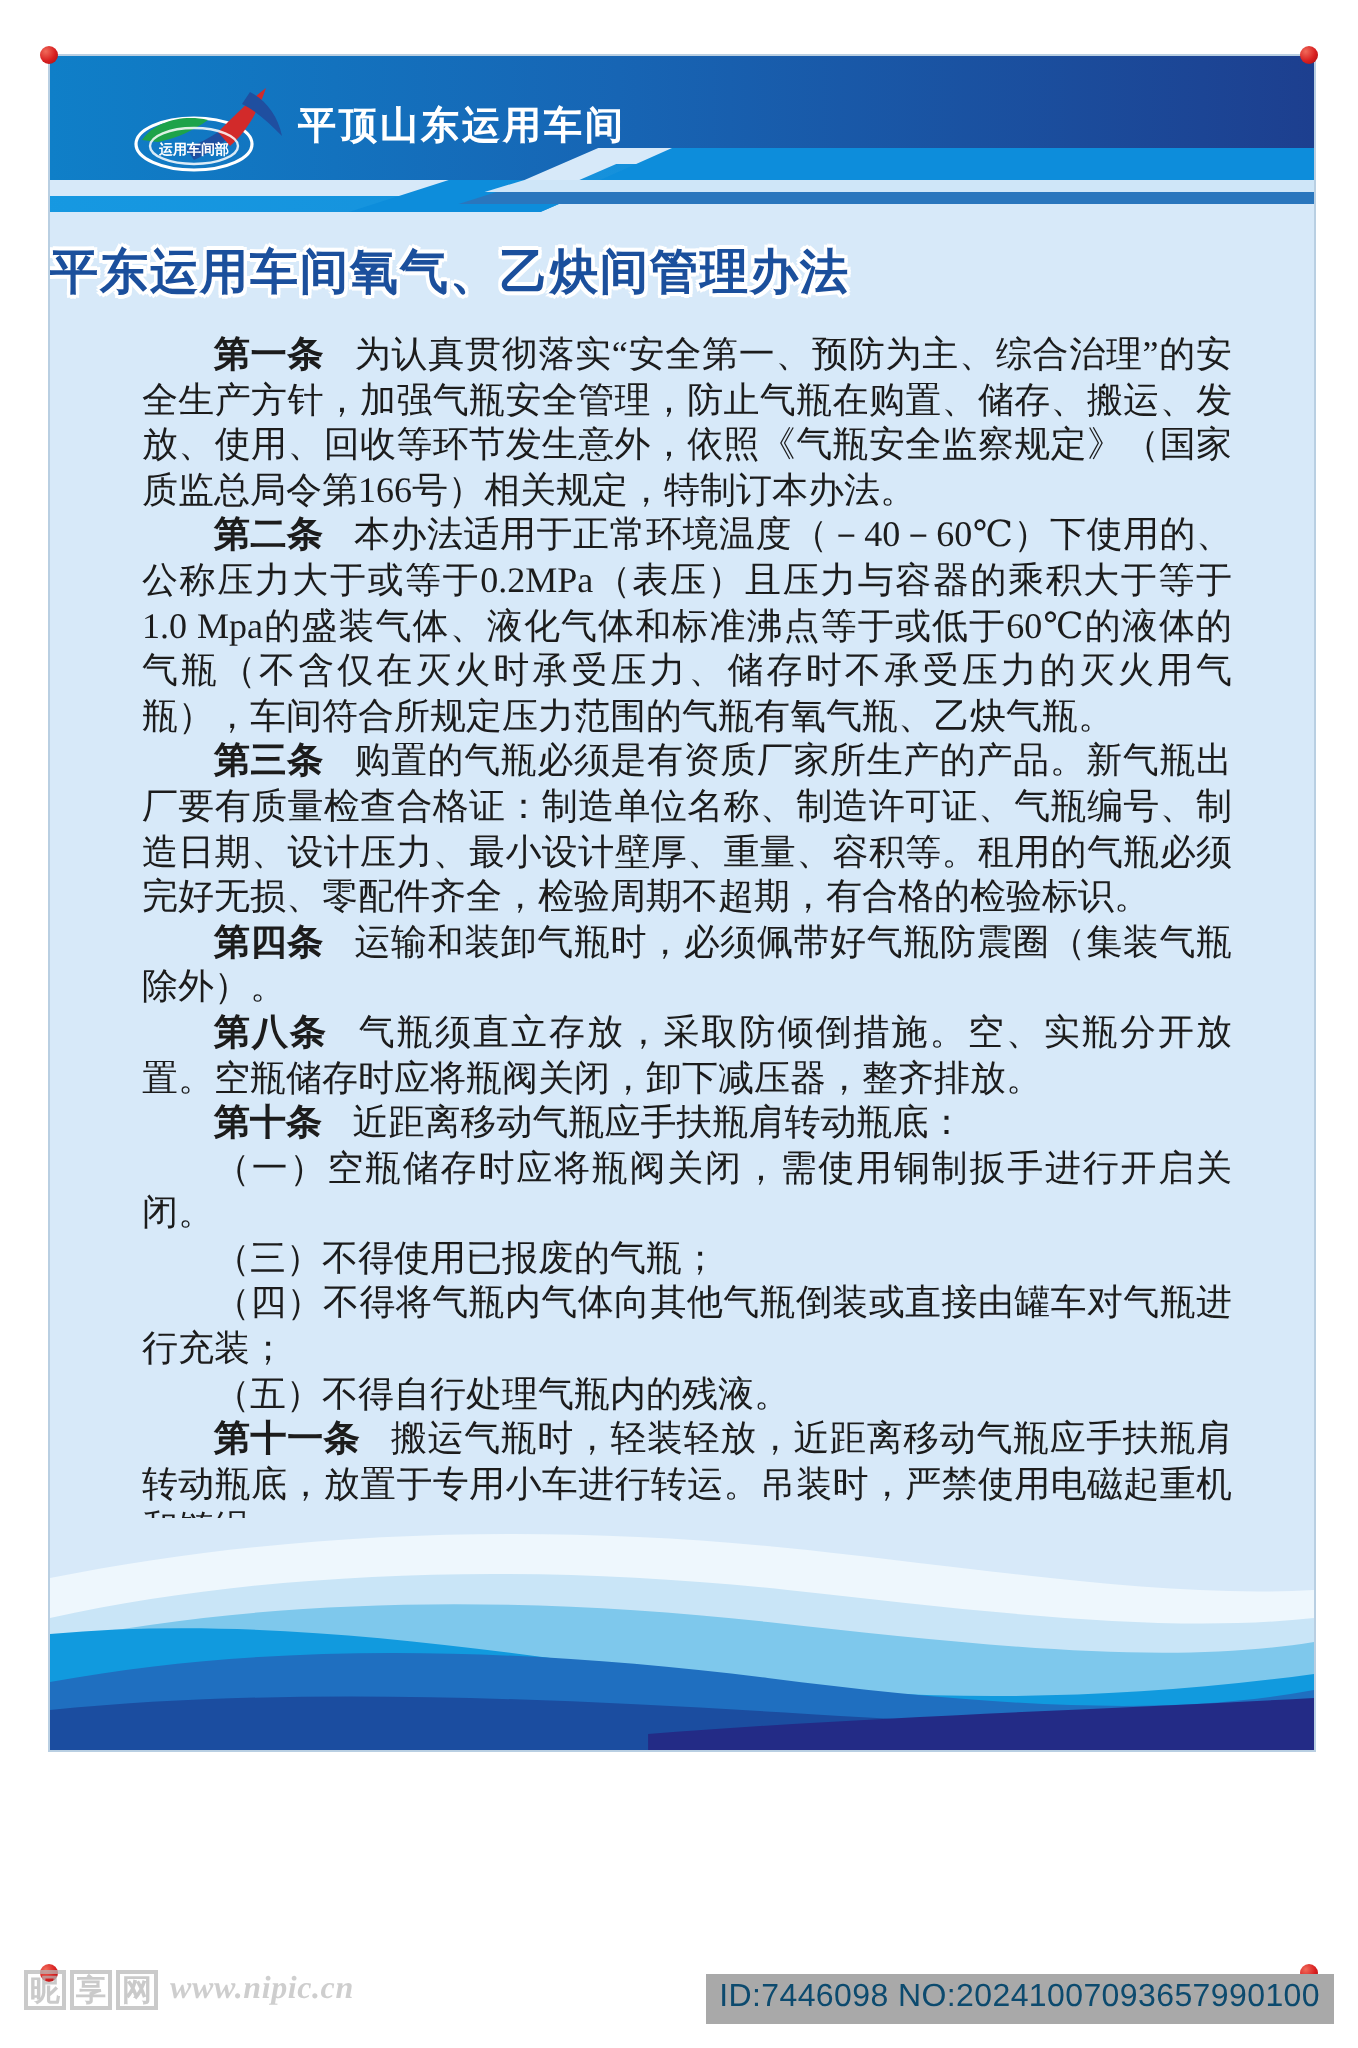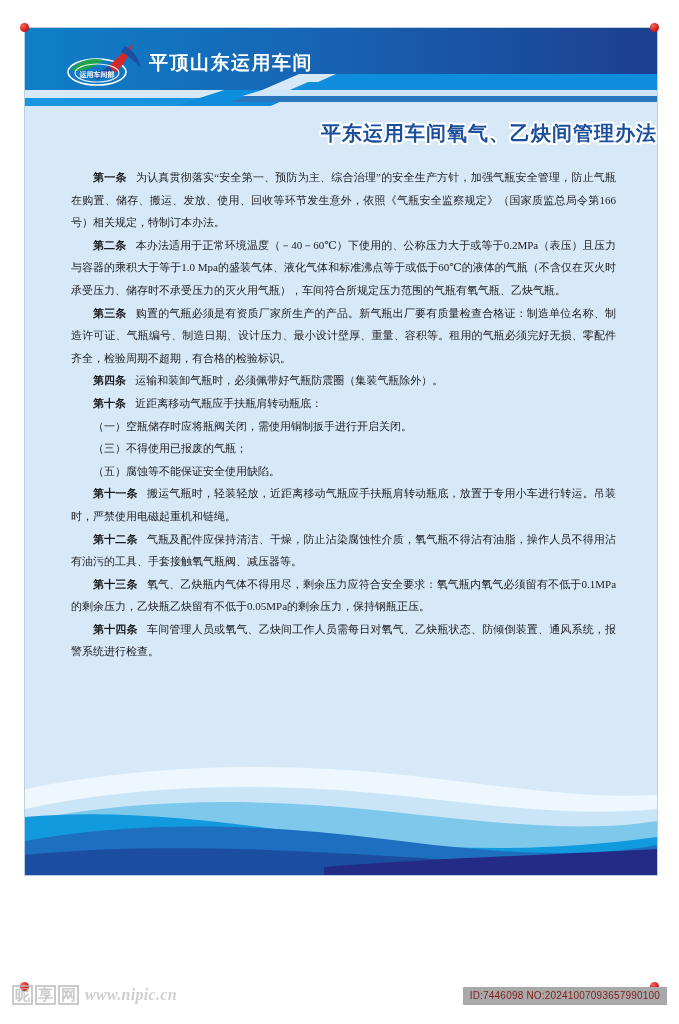--- a/index.html
+++ b/index.html
@@ -73,41 +73,41 @@
   .pin.tr { left: 650px; top: 23px; }
   .pin.bl { left: 20px;  top: 982px; }
   .pin.br { left: 650px; top: 982px; }
 
   
   .title {
     position: absolute;
     left: 0;
     top: 92px;
     width: 100%;
-    text-align: right;
-    font-size: 20px;
+    text-align: left;
+    font-size: 24px;
     font-weight: bold;
     color: #1b4f9c;
     letter-spacing: 1px;
     white-space: nowrap;
     text-shadow:
       -1.6px -1.6px 0 #ffffff,  1.6px -1.6px 0 #ffffff,
       -1.6px  1.6px 0 #ffffff,  1.6px  1.6px 0 #ffffff,
        0px   -1.8px 0 #ffffff,  0px    1.8px 0 #ffffff,
       -1.8px  0px   0 #ffffff,  1.8px  0px   0 #ffffff;
     font-family: "Liberation Sans", "DejaVu Sans", sans-serif;
   }
 
   
   .body-text {
     position: absolute;
     left: 46px;
     top: 138px;
     width: 545px;
-    font-size: 11px;
+    font-size: 18px;
     line-height: 22.6px;
     color: #1c1c1c;
     text-align: justify;
     text-justify: inter-ideograph;
     font-family: "Liberation Serif", "DejaVu Serif", serif;
   }
   .art {
     margin: 0 0 0 0;
     text-indent: 2em;
   }
@@ -161,22 +161,22 @@
     font-style: italic;
     font-weight: bold;
     letter-spacing: 0.3px;
     font-family: "Liberation Serif", serif;
   }
   .wm-id {
     position: absolute;
     right: 12px;
     top: 987px;
     background: #a9a9a9;
-    color: #7f1d1d;
-    font-size: 10px;
+    color: #0c4a6e;
+    font-size: 16px;
     padding: 3px 7px 4px 7px;
     letter-spacing: 0.2px;
     white-space: nowrap;
     z-index: 50;
     font-family: "Liberation Sans", sans-serif;
   }
 </style>
 </head>
 <body>
 
@@ -223,26 +223,28 @@
   </div>
 
   <div class="title">平东运用车间氧气、乙炔间管理办法</div>
 
   <div class="body-text">
     <div id="articles-head">
         <p class="art"><span class="art-no">第一条</span><span>为认真贯彻落实“安全第一、预防为主、综合治理”的安全生产方针，加强气瓶安全管理，防止气瓶在购置、储存、搬运、发放、使用、回收等环节发生意外，依照《气瓶安全监察规定》（国家质监总局令第166号）相关规定，特制订本办法。</span></p>
         <p class="art"><span class="art-no">第二条</span><span>本办法适用于正常环境温度（－40－60℃）下使用的、公称压力大于或等于0.2MPa（表压）且压力与容器的乘积大于等于1.0 Mpa的盛装气体、液化气体和标准沸点等于或低于60℃的液体的气瓶（不含仅在灭火时承受压力、储存时不承受压力的灭火用气瓶），车间符合所规定压力范围的气瓶有氧气瓶、乙炔气瓶。</span></p>
         <p class="art"><span class="art-no">第三条</span><span>购置的气瓶必须是有资质厂家所生产的产品。新气瓶出厂要有质量检查合格证：制造单位名称、制造许可证、气瓶编号、制造日期、设计压力、最小设计壁厚、重量、容积等。租用的气瓶必须完好无损、零配件齐全，检验周期不超期，有合格的检验标识。</span></p>
         <p class="art"><span class="art-no">第四条</span><span>运输和装卸气瓶时，必须佩带好气瓶防震圈（集装气瓶除外）。</span></p>
+        <p class="art"><span class="art-no">第八条</span><span>气瓶须直立存放，采取防倾倒措施。空、实瓶分开放置。空瓶储存时应将瓶阀关闭，卸下减压器，整齐排放。</span></p>
         <p class="art"><span class="art-no">第十条</span><span>近距离移动气瓶应手扶瓶肩转动瓶底：</span></p>
       </div>
     <div id="article-ten-items">
         <p class="sub">（一）空瓶储存时应将瓶阀关闭，需使用铜制扳手进行开启关闭。</p>
         <p class="sub">（三）不得使用已报废的气瓶；</p>
-        <p class="sub">（五）腐蚀等不能保证安全使用缺陷。</p>
+        <p class="sub">（四）不得将气瓶内气体向其他气瓶倒装或直接由罐车对气瓶进行充装；</p>
+        <p class="sub">（五）不得自行处理气瓶内的残液。</p>
       </div>
     <div id="articles-tail">
         <p class="art"><span class="art-no">第十一条</span><span>搬运气瓶时，轻装轻放，近距离移动气瓶应手扶瓶肩转动瓶底，放置于专用小车进行转运。吊装时，严禁使用电磁起重机和链绳。</span></p>
         <p class="art"><span class="art-no">第十二条</span><span>气瓶及配件应保持清洁、干燥，防止沾染腐蚀性介质，氧气瓶不得沾有油脂，操作人员不得用沾有油污的工具、手套接触氧气瓶阀、减压器等。</span></p>
         <p class="art"><span class="art-no">第十三条</span><span>氧气、乙炔瓶内气体不得用尽，剩余压力应符合安全要求：氧气瓶内氧气必须留有不低于0.1MPa的剩余压力，乙炔瓶乙炔留有不低于0.05MPa的剩余压力，保持钢瓶正压。</span></p>
         <p class="art"><span class="art-no">第十四条</span><span>车间管理人员或氧气、乙炔间工作人员需每日对氧气、乙炔瓶状态、防倾倒装置、通风系统，报警系统进行检查。</span></p>
       </div>
   </div>
 
   <div class="waves">

